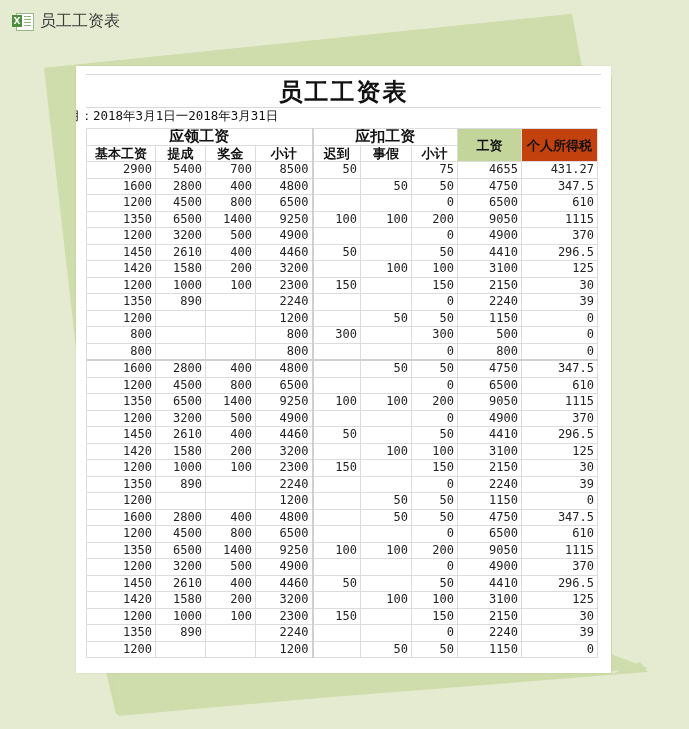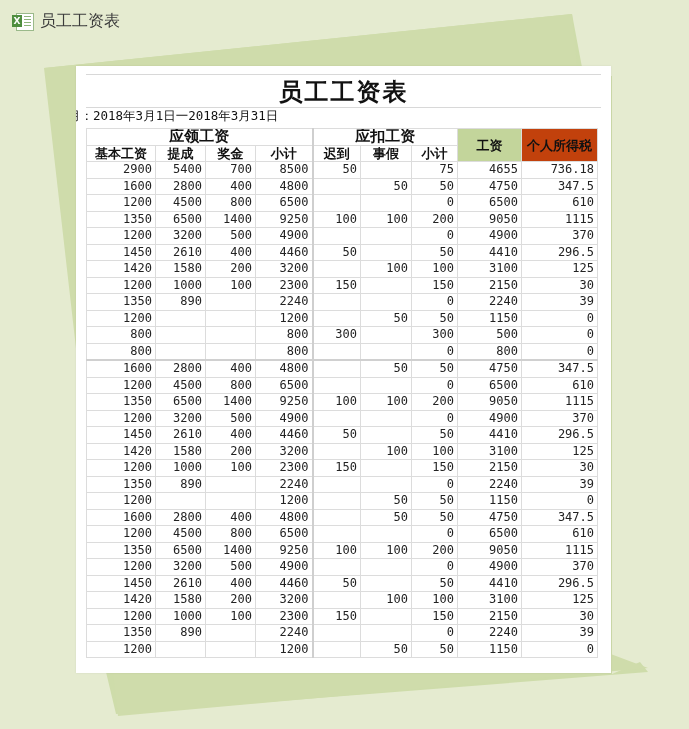--- a/index.html
+++ b/index.html
@@ -92,21 +92,21 @@
     <tbody id="rows">
         <tr>
           <td class="num">2900</td>
           <td class="num">5400</td>
           <td class="num">700</td>
           <td class="num">8500</td>
           <td class="num thick-left">50</td>
           <td class="num"></td>
           <td class="num">75</td>
           <td class="num">4655</td>
-          <td class="num">736.18</td>
+          <td class="num">431.27</td>
         </tr>
         <tr>
           <td class="num">1600</td>
           <td class="num">2800</td>
           <td class="num">400</td>
           <td class="num">4800</td>
           <td class="num thick-left"></td>
           <td class="num">50</td>
           <td class="num">50</td>
           <td class="num">4750</td>

